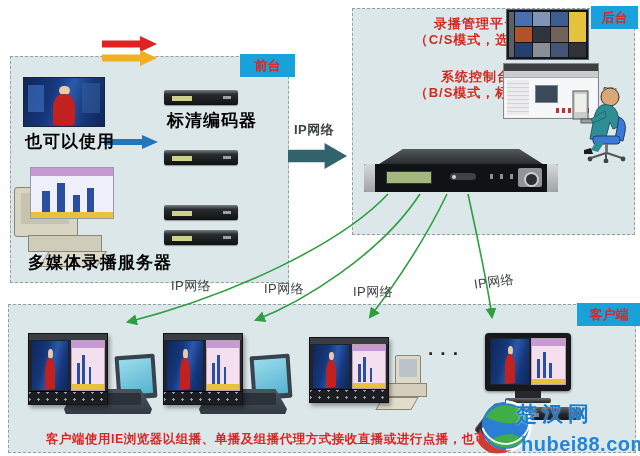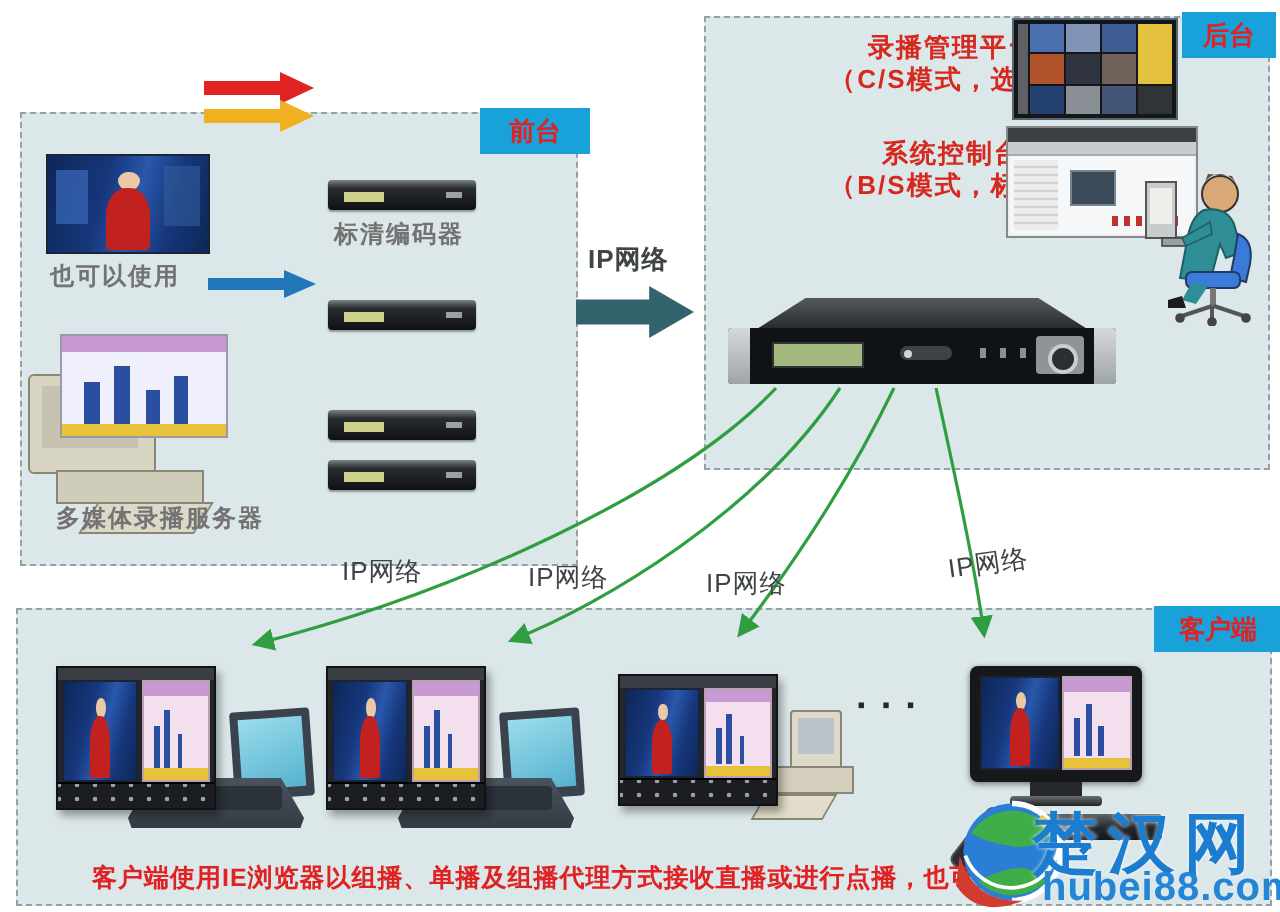--- a/index.html
+++ b/index.html
@@ -3,21 +3,21 @@
 <meta charset="utf-8">
 <style>
   html,body{margin:0;padding:0;background:#fff;}
   #canvas{position:relative;width:640px;height:456px;background:#fff;overflow:hidden;
           font-family:"Liberation Sans","DejaVu Sans",sans-serif;}
   
   .zone{position:absolute;background:#dce7e9;border:1px dashed #93a1a4;}
   .zone-tag{position:absolute;background:#19a2da;color:#e02222;font-weight:bold;
             font-size:13px;text-align:center;line-height:23px;height:23px;z-index:8;}
   
-  .glabel{position:absolute;color:#737373;font-weight:bold;font-size:12px;letter-spacing:1px;z-index:6;}
+  .glabel{position:absolute;color:#000000;font-weight:bold;font-size:17px;letter-spacing:1px;z-index:6;}
   .rtitle{position:absolute;color:#d5281e;font-weight:bold;font-size:13px;letter-spacing:1px;
           text-align:center;line-height:16px;z-index:6;}
   .iplabel{position:absolute;color:#3f4446;font-size:13px;letter-spacing:.5px;z-index:6;}
   
   .studio{position:relative;overflow:hidden;border:1px solid #1a2436;
     background:linear-gradient(105deg,#0e2757 0%,#16377c 35%,#2a58ab 55%,#16377c 75%,#0e2757 100%);}
   .studio .st-l{position:absolute;left:5%;top:14%;width:20%;height:56%;background:#3e6fc0;opacity:.65;}
   .studio .st-r{position:absolute;right:5%;top:10%;width:22%;height:62%;background:#35619f;opacity:.55;}
   .studio .mp-h{position:absolute;left:44%;top:16%;width:13%;height:20%;border-radius:50%;background:#ecc9a6;}
   .studio .mp-b{position:absolute;left:36%;top:34%;width:28%;height:64%;border-radius:45% 45% 8% 8%;background:#c32020;}
@@ -108,21 +108,21 @@
   
   .block-arrow{position:absolute;background:#33646e;z-index:6;
     clip-path:polygon(0 26%,62% 26%,62% 0,100% 50%,62% 100%,62% 74%,0 74%);}
   
   #lines{position:absolute;left:0;top:0;z-index:4;pointer-events:none;}
   
   .dots{position:absolute;color:#24272a;font-size:19px;font-weight:bold;letter-spacing:6px;z-index:6;}
   .note{position:absolute;color:#e02222;font-weight:bold;font-size:12.5px;letter-spacing:.5px;z-index:7;white-space:nowrap;}
   
   .wm{position:absolute;z-index:20;}
-  .wm-name{position:absolute;left:516px;top:400px;font-size:33px;font-weight:bold;color:#1b7cd0;
+  .wm-name{position:absolute;left:516px;top:400px;font-size:21px;font-weight:bold;color:#1b7cd0;
     letter-spacing:5px;text-shadow:0 0 2px rgba(255,255,255,.8);z-index:21;}
   .wm-url{position:absolute;left:521px;top:433px;font-size:20px;font-weight:bold;color:#2285d6;
     letter-spacing:.5px;z-index:21;}
 </style>
 </head>
 <body>
 
 <div id="canvas">
 
   <div class="zone" style="left:10px;top:8px;width:277px;height:225px;margin-top:48px;">

